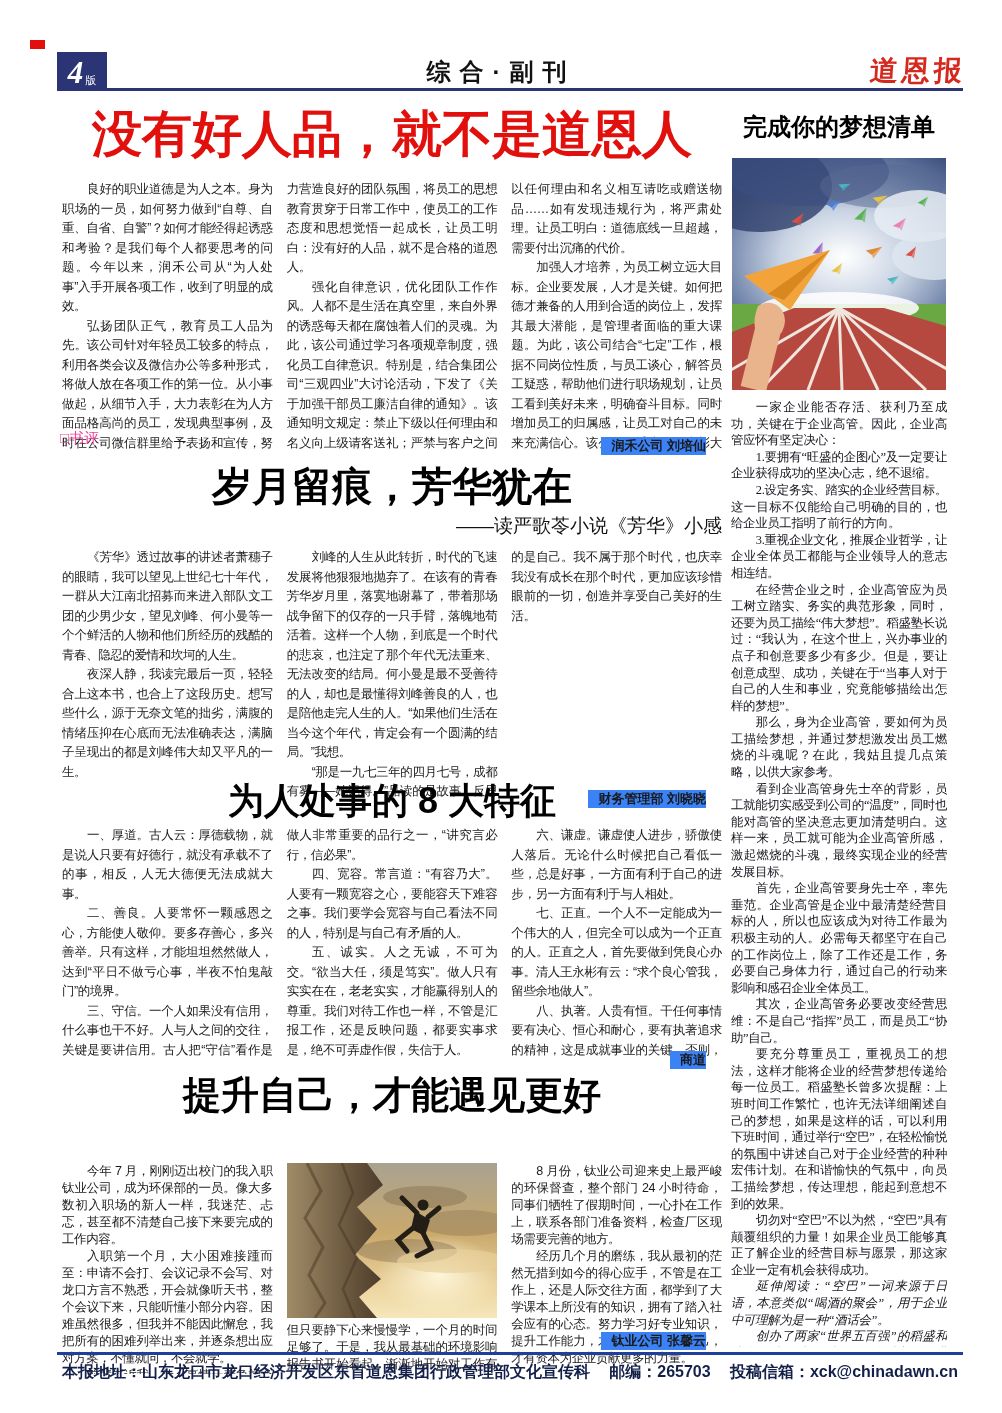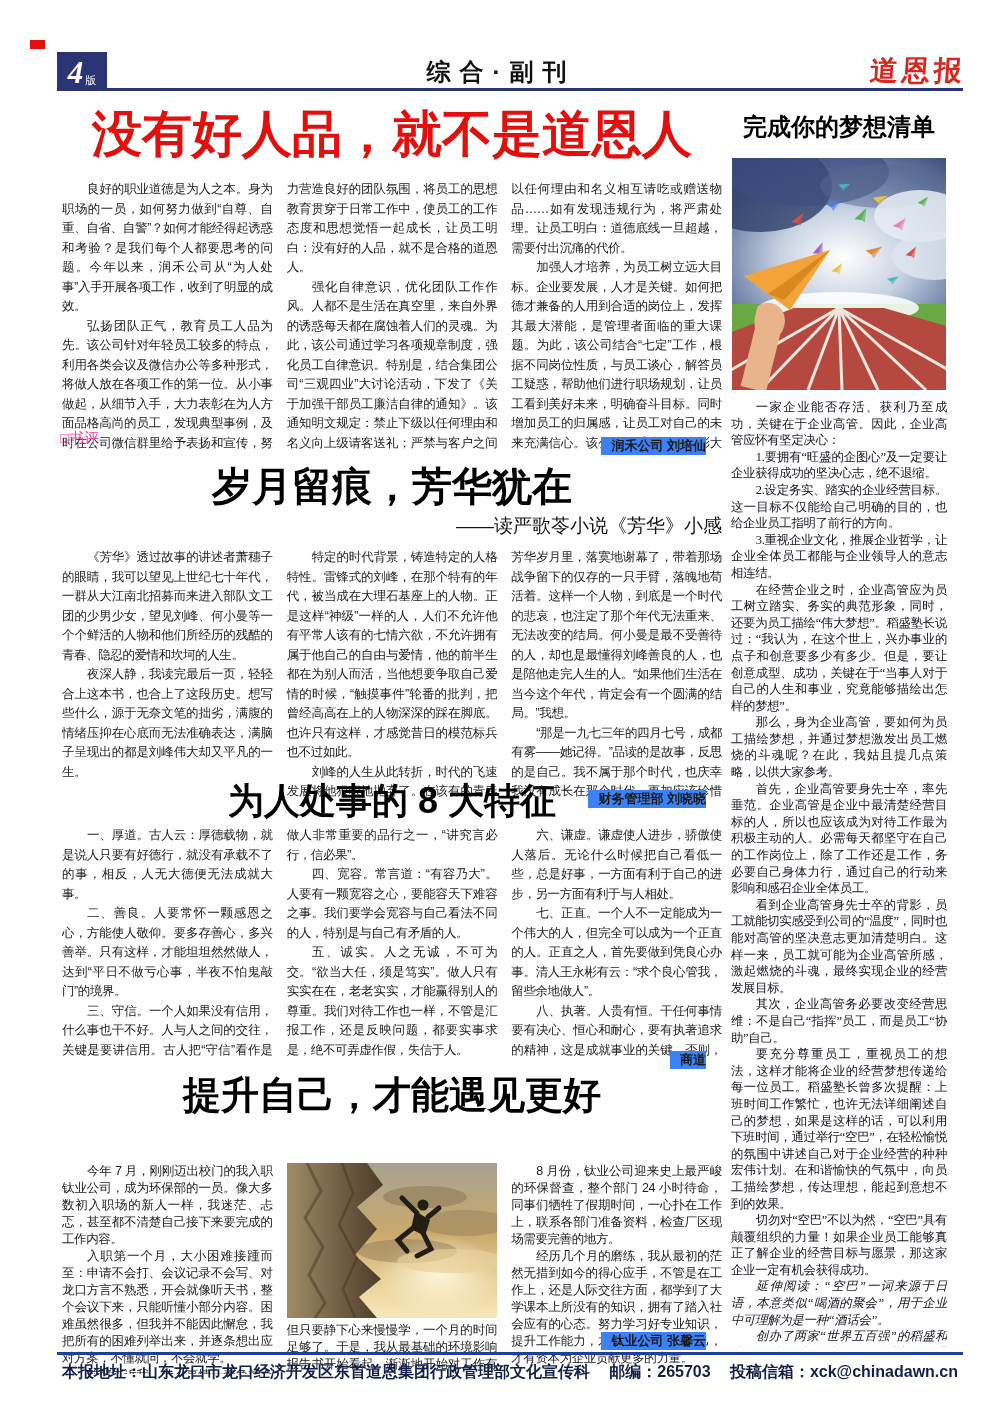--- a/index.html
+++ b/index.html
@@ -75,21 +75,20 @@
       <p class="">加强人才培养，为员工树立远大目标。企业要发展，人才是关键。如何把德才兼备的人用到合适的岗位上，发挥其最大潜能，是管理者面临的重大课题。为此，该公司结合“七定”工作，根据不同岗位性质，与员工谈心，解答员工疑惑，帮助他们进行职场规划，让员工看到美好未来，明确奋斗目标。同时增加员工的归属感，让员工对自己的未来充满信心。该公司每季度召开表彰大会，对综合表现优秀的员工予以奖励。让员工明白：只要辛勤耕耘，就会有好的收成。</p>
     </div>
   <div class="art-sig" style="top:437px;">润禾公司 刘培仙</div>
 
   <div class="tag">□书评</div>
   <div class="t2">岁月留痕，芳华犹在</div>
   <div class="t2sub">——读严歌苓小说《芳华》小感</div>
   <div id="art2" class="flow">
       <p class="">《芳华》透过故事的讲述者萧穗子的眼睛，我可以望见上世纪七十年代，一群从大江南北招募而来进入部队文工团的少男少女，望见刘峰、何小曼等一个个鲜活的人物和他们所经历的残酷的青春、隐忍的爱情和坎坷的人生。</p>
       <p class="">夜深人静，我读完最后一页，轻轻合上这本书，也合上了这段历史。想写些什么，源于无奈文笔的拙劣，满腹的情绪压抑在心底而无法准确表达，满脑子呈现出的都是刘峰伟大却又平凡的一生。</p>
-      <p class="">特定的时代背景，铸造特定的人格特性。雷锋式的刘峰，在那个特有的年代，被当成在大理石基座上的人物。正是这样“神级”一样的人，人们不允许他有平常人该有的七情六欲，不允许拥有属于他自己的自由与爱情，他的前半生都在为别人而活，当他想要争取自己爱情的时候，“触摸事件”轮番的批判，把曾经高高在上的人物深深的踩在脚底。也许只有这样，才感觉昔日的模范标兵也不过如此。</p>
       <p class="">刘峰的人生从此转折，时代的飞速发展将他狠狠地抛弃了。在该有的青春芳华岁月里，落寞地谢幕了，带着那场战争留下的仅存的一只手臂，落魄地苟活着。这样一个人物，到底是一个时代的悲哀，也注定了那个年代无法重来、无法改变的结局。何小曼是最不受善待的人，却也是最懂得刘峰善良的人，也是陪他走完人生的人。“如果他们生活在当今这个年代，肯定会有一个圆满的结局。”我想。</p>
       <p class="">“那是一九七三年的四月七号，成都有雾——她记得。”品读的是故事，反思的是自己。我不属于那个时代，也庆幸我没有成长在那个时代，更加应该珍惜眼前的一切，创造并享受自己美好的生活。</p>
     </div>
   <div class="art-sig" style="top:790px;">财务管理部 刘晓晓</div>
 
   <div class="t3">为人处事的 8 大特征</div>
   <div id="art3" class="flow">
       <p class="">一、厚道。古人云：厚德载物，就是说人只要有好德行，就没有承载不了的事，相反，人无大德便无法成就大事。</p>
       <p class="">二、善良。人要常怀一颗感恩之心，方能使人敬仰。要多存善心，多兴善举。只有这样，才能坦坦然然做人，达到“平日不做亏心事，半夜不怕鬼敲门”的境界。</p>
       <p class="">三、守信。一个人如果没有信用，什么事也干不好。人与人之间的交往，关键是要讲信用。古人把“守信”看作是做人非常重要的品行之一，“讲究言必行，信必果”。</p>
@@ -212,22 +211,22 @@
     <rect x="16" y="170" width="26" height="62" fill="#e9b48c" transform="rotate(14 29 200)"></rect>
   </svg>
   <div class="sb-text">
     <div>
         <p class="">一家企业能否存活、获利乃至成功，关键在于企业高管。因此，企业高管应怀有坚定决心：</p>
         <p class="">1.要拥有“旺盛的企图心”及一定要让企业获得成功的坚决心志，绝不退缩。</p>
         <p class="">2.设定务实、踏实的企业经营目标。这一目标不仅能给自己明确的目的，也给企业员工指明了前行的方向。</p>
         <p class="">3.重视企业文化，推展企业哲学，让企业全体员工都能与企业领导人的意志相连结。</p>
         <p class="">在经营企业之时，企业高管应为员工树立踏实、务实的典范形象，同时，还要为员工描绘“伟大梦想”。稻盛塾长说过：“我认为，在这个世上，兴办事业的点子和创意要多少有多少。但是，要让创意成型、成功，关键在于“当事人对于自己的人生和事业，究竟能够描绘出怎样的梦想”。</p>
         <p class="">那么，身为企业高管，要如何为员工描绘梦想，并通过梦想激发出员工燃烧的斗魂呢？在此，我姑且提几点策略，以供大家参考。</p>
+        <p class="">看到企业高管身先士卒的背影，员工就能切实感受到公司的“温度”，同时也能对高管的坚决意志更加清楚明白。这样一来，员工就可能为企业高管所感，激起燃烧的斗魂，最终实现企业的经营发展目标。</p>
         <p class="">首先，企业高管要身先士卒，率先垂范。企业高管是企业中最清楚经营目标的人，所以也应该成为对待工作最为积极主动的人。必需每天都坚守在自己的工作岗位上，除了工作还是工作，务必要自己身体力行，通过自己的行动来影响和感召企业全体员工。</p>
-        <p class="">看到企业高管身先士卒的背影，员工就能切实感受到公司的“温度”，同时也能对高管的坚决意志更加清楚明白。这样一来，员工就可能为企业高管所感，激起燃烧的斗魂，最终实现企业的经营发展目标。</p>
         <p class="">其次，企业高管务必要改变经营思维：不是自己“指挥”员工，而是员工“协助”自己。</p>
         <p class="">要充分尊重员工，重视员工的想法，这样才能将企业的经营梦想传递给每一位员工。稻盛塾长曾多次提醒：上班时间工作繁忙，也许无法详细阐述自己的梦想，如果是这样的话，可以利用下班时间，通过举行“空巴”，在轻松愉悦的氛围中讲述自己对于企业经营的种种宏伟计划。在和谐愉快的气氛中，向员工描绘梦想，传达理想，能起到意想不到的效果。</p>
         <p class="">切勿对“空巴”不以为然，“空巴”具有颠覆组织的力量！如果企业员工能够真正了解企业的经营目标与愿景，那这家企业一定有机会获得成功。</p>
       </div>
     <div>
         <p class="readmore">延伸阅读：“空巴”一词来源于日语，本意类似“喝酒的聚会”，用于企业中可理解为是一种“酒话会”。</p>
         <p class="readmore">创办了两家“世界五百强”的稻盛和夫所打造的独特“空巴”，意味着：企业全体在工作之余，通过喝酒聊天、畅想未来等形式，在非工作场所，摘掉“面具”，放松地说出自己的真心话和不满，构建领导与员工心与心的交流，实现目标共有，从而达成全员一心。</p>
       </div>
 
   </div>

